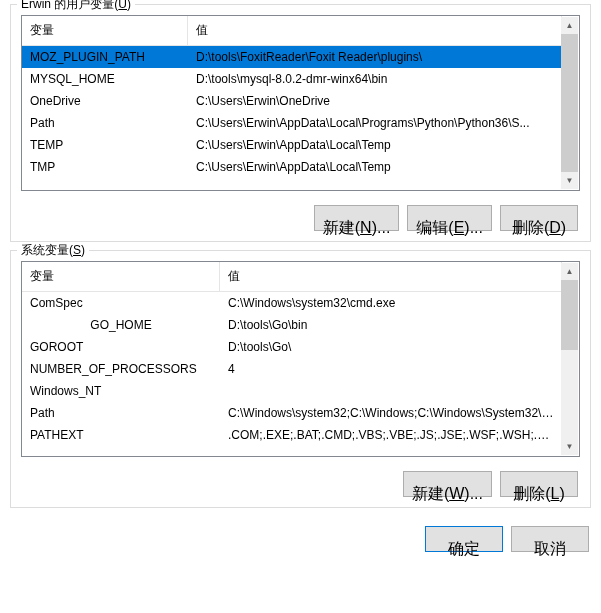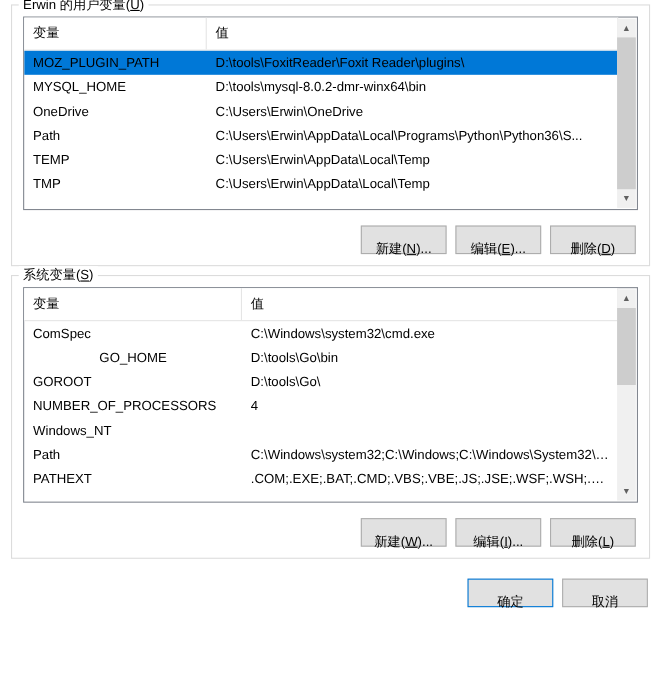--- a/index.html
+++ b/index.html
@@ -88,21 +88,21 @@
     gap: 8px;
     margin-top: 14px;
     padding-right: 2px;
   }
   .btn {
     min-width: 78px;
     height: 23px;
     border: 1px solid #adadad;
     background: #e1e1e1;
     font-family: inherit;
-    font-size: 12px;
+    font-size: 16px;
     padding: 12px 8px;
     cursor: default;
   }
   .bottom-btnrow {
     display: flex;
     justify-content: flex-end;
     gap: 8px;
     padding: 10px 12px 8px 0;
     align-items: center;
   }
@@ -223,23 +223,20 @@
       <div class="scroll-thumb"></div>
       <div class="scroll-arrow" style="position:absolute;bottom:0;left:0;right:0">▼</div>
     </div>
   </div>
 
   <div class="btnrow">
     <button class="btn">
       <span>新建(</span><span class="underline">W</span><span>)...</span>
     </button>
     <button class="btn">
-      <span>编辑(</span><span class="underline">I</span><span>)...</span>
-    </button>
-    <button class="btn">
       <span>删除(</span><span class="underline">L</span><span>)</span>
     </button>
   </div>
 </div>
 
 <div class="bottom-btnrow">
   <button class="btn primary">确定</button>
   <button class="btn">取消</button>
 </div>
 

